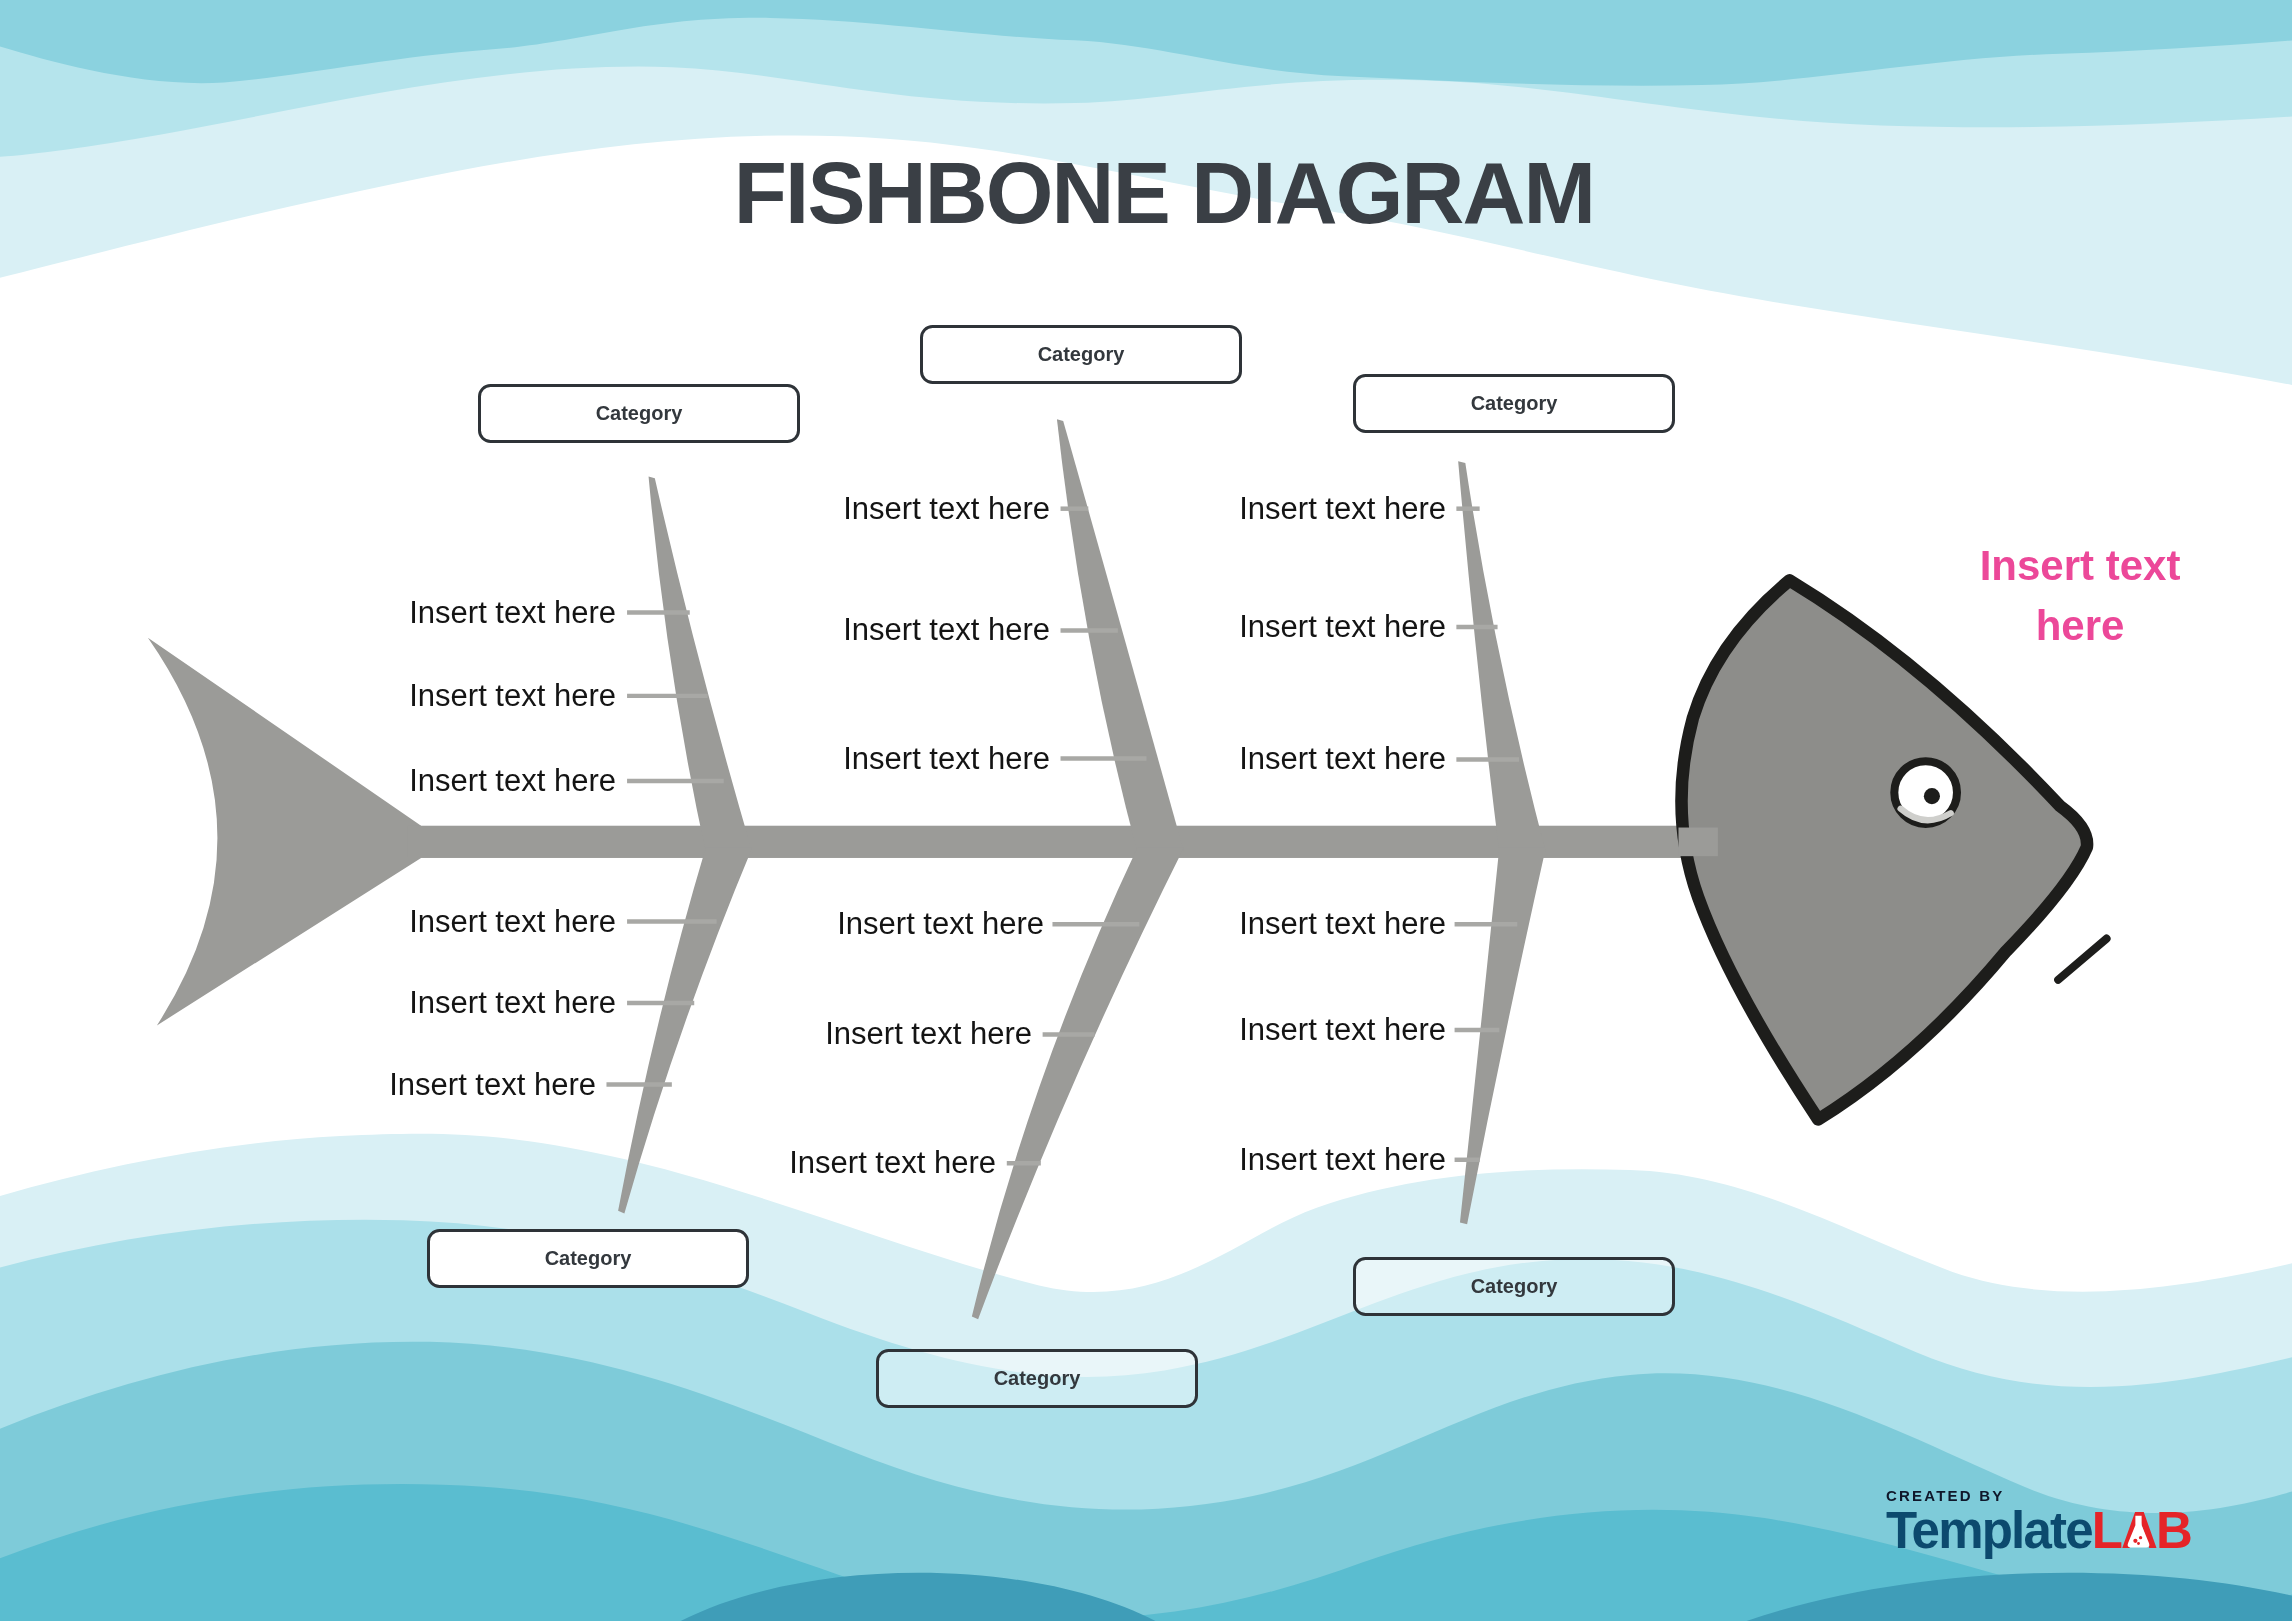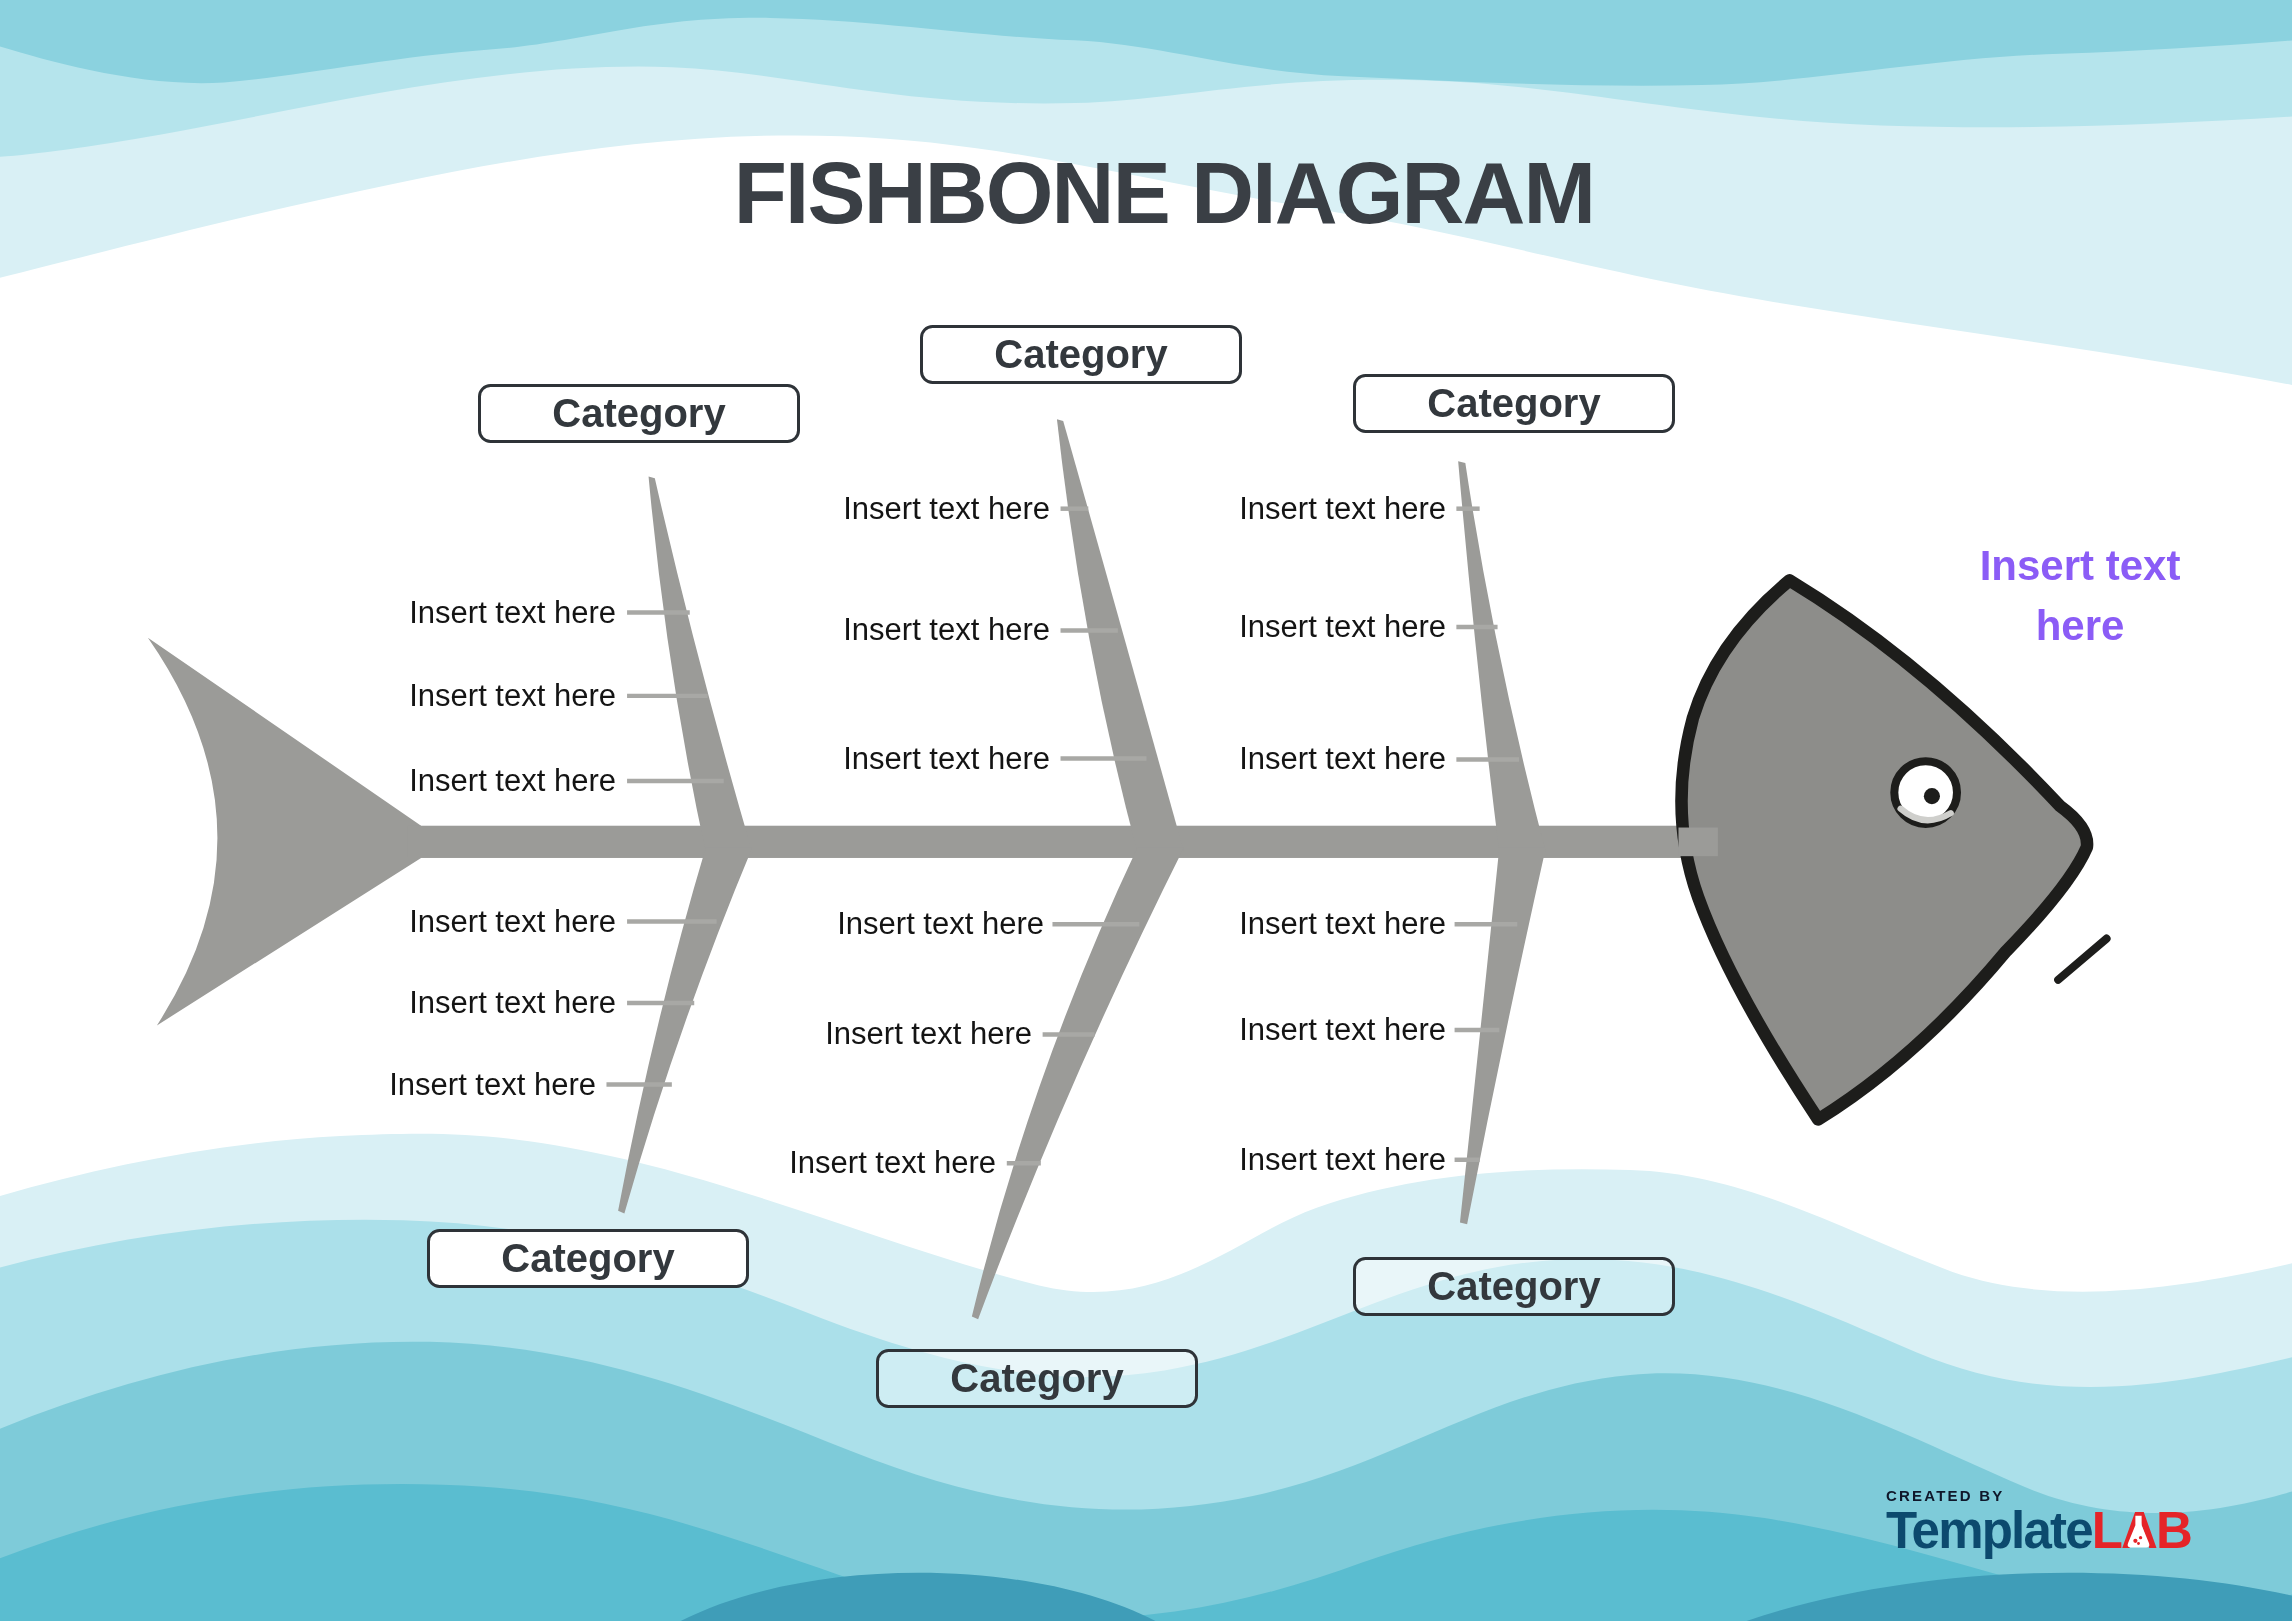--- a/index.html
+++ b/index.html
@@ -12,30 +12,30 @@
   .waves-bottom{top:1111px;height:510px;}
   .skeleton{position:absolute;left:0;top:0;width:2293px;height:1621px;z-index:2;}
   .page-title{
     position:absolute;z-index:3;left:1164px;top:143px;transform:translateX(-50%);
     font-size:87px;font-weight:700;letter-spacing:-1.8px;color:#3a3f45;white-space:nowrap;margin:0;
   }
   .cat-box{
     position:absolute;z-index:3;width:322px;height:59px;box-sizing:border-box;
     display:flex;align-items:center;justify-content:center;
     border:3.6px solid #2e3338;border-radius:12.5px;background:#ffffff;
-    font-size:40px;font-weight:700;color:#33383d;
+    font-size:20px;font-weight:700;color:#33383d;
   }
   .cat-box.ghost{background:rgba(255,255,255,0.42);}
   .cause-label{
     position:absolute;z-index:3;transform:translateY(-50%);
     font-size:31px;color:#141414;white-space:nowrap;text-align:right;
   }
   .effect-label{
     position:absolute;z-index:3;left:2080px;top:536px;transform:translateX(-50%);
-    font-size:42px;font-weight:700;color:#8b5cf6;text-align:center;line-height:1.42;white-space:nowrap;
+    font-size:42px;font-weight:700;color:#ec4899;text-align:center;line-height:1.42;white-space:nowrap;
   }
   .effect-label span{display:block;}
   .logo{position:absolute;z-index:3;left:1886px;top:1487px;color:#3a4147;}
   .logo .created-by{font-size:15px;font-weight:700;letter-spacing:2.2px;color:#0f172a;}
   .logo .brand{position:relative;font-size:51px;font-weight:700;letter-spacing:-1.8px;line-height:1.05;white-space:nowrap;}
   .logo .brand .dark{color:#0c4a6e;}
   .logo .brand .red{color:#e52428;}
   .logo .flask{position:absolute;left:240px;top:9px;width:25px;height:39px;}
 </style>
 </head>

